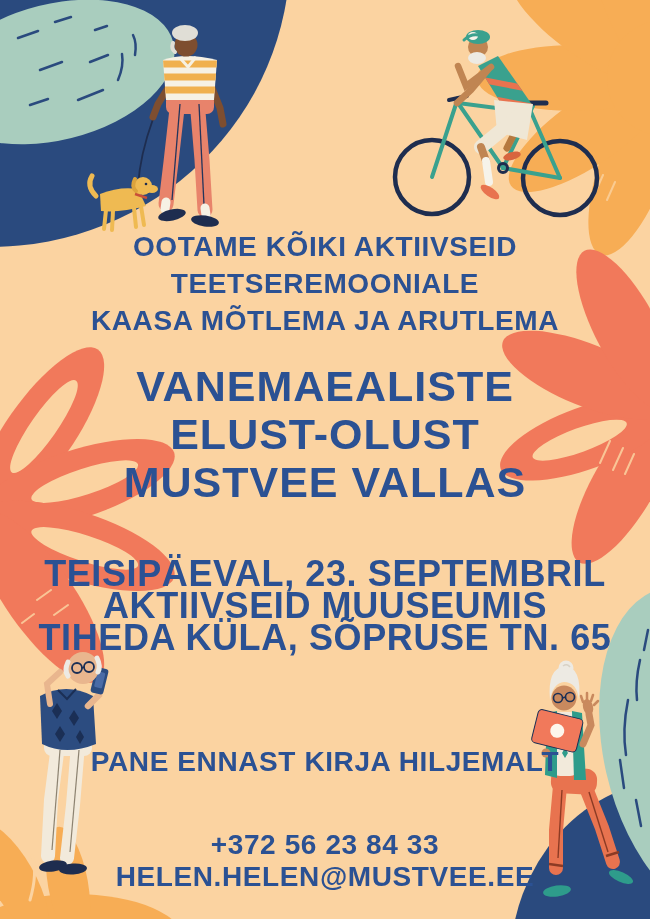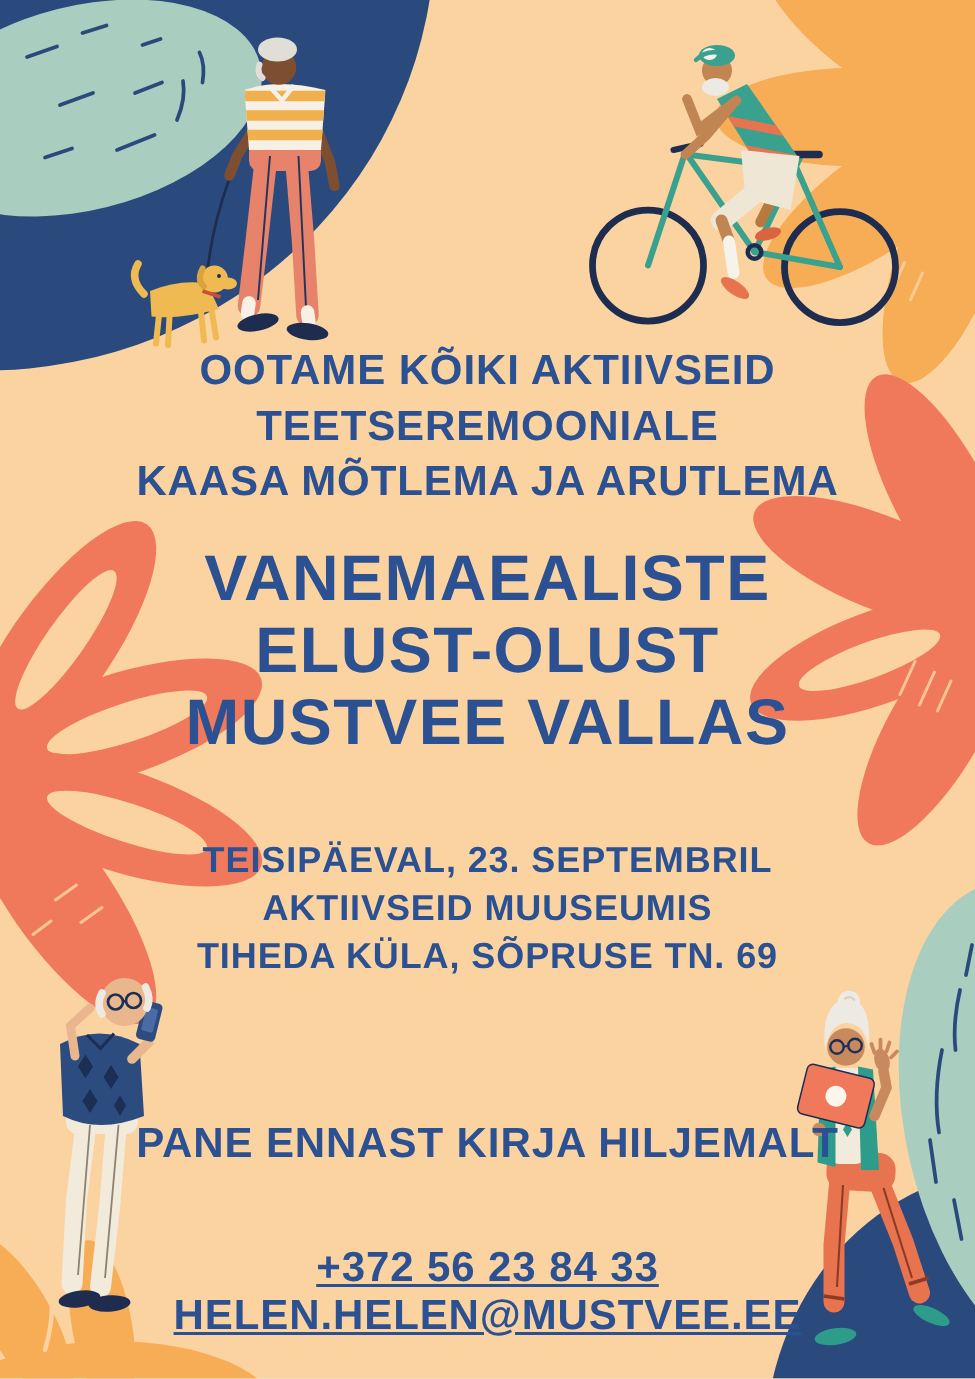--- a/index.html
+++ b/index.html
@@ -14,23 +14,23 @@
   .deco{position:absolute;left:0;top:0;width:650px;height:919px;display:block;}
   .text-block{
     position:absolute;left:0;width:650px;
     text-align:center;
     color:#2B5193;
     font-weight:bold;
     z-index:5;
   }
   .intro{top:228px;font-size:28px;line-height:37px;letter-spacing:0.6px;}
   .title{top:362px;font-size:43px;line-height:48px;letter-spacing:1px;}
-  .event{top:558px;font-size:24px;line-height:32px;letter-spacing:0.6px;}
+  .event{top:558px;font-size:36px;line-height:32px;letter-spacing:0.6px;}
   .register{top:746px;font-size:28px;line-height:32px;letter-spacing:0.6px;}
-  .contact{top:829px;font-size:28px;line-height:32px;letter-spacing:0.6px;text-decoration:underline;}
+  .contact{top:829px;font-size:28px;line-height:32px;letter-spacing:0.6px;}
 </style>
 </head>
 <body>
 
 <div class="poster">
 
   <svg class="deco" viewBox="0 0 650 919" aria-hidden="true">
 
     <g>
       <ellipse cx="-10" cy="-45" rx="300" ry="292" fill="#2A4A7E"></ellipse>
@@ -307,21 +307,21 @@
 
   <div class="text-block title">
     <div>VANEMAEALISTE</div>
     <div>ELUST-OLUST</div>
     <div>MUSTVEE VALLAS</div>
   </div>
 
   <div class="text-block event">
     <div>TEISIPÄEVAL, 23. SEPTEMBRIL</div>
     <div>AKTIIVSEID MUUSEUMIS</div>
-    <div>TIHEDA KÜLA, SÕPRUSE TN. 69</div>
+    <div>TIHEDA KÜLA, SÕPRUSE TN. 65</div>
   </div>
 
   <div class="text-block register">
     <div>PANE ENNAST KIRJA HILJEMALT</div>
   </div>
 
   <div class="text-block contact">
     <div>+372 56 23 84 33</div>
     <div>HELEN.HELEN@MUSTVEE.EE</div>
   </div>

